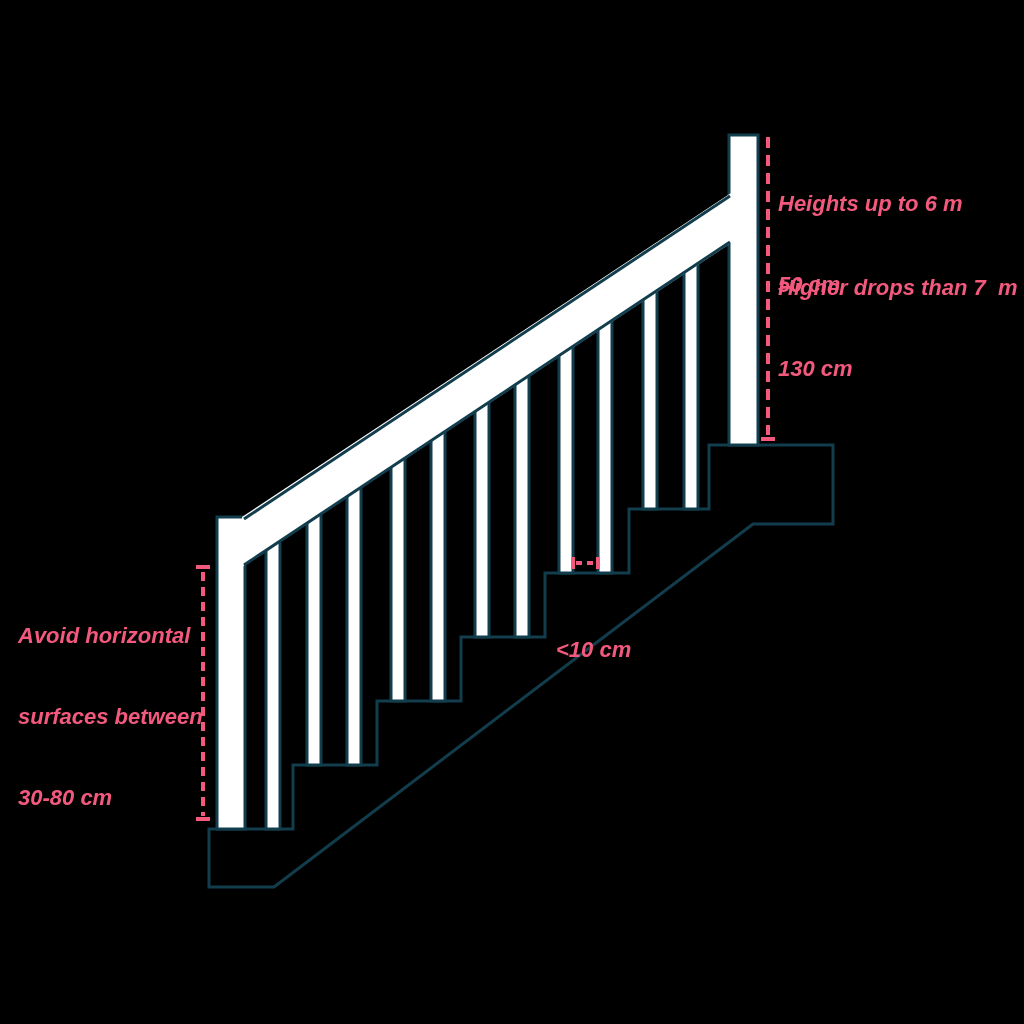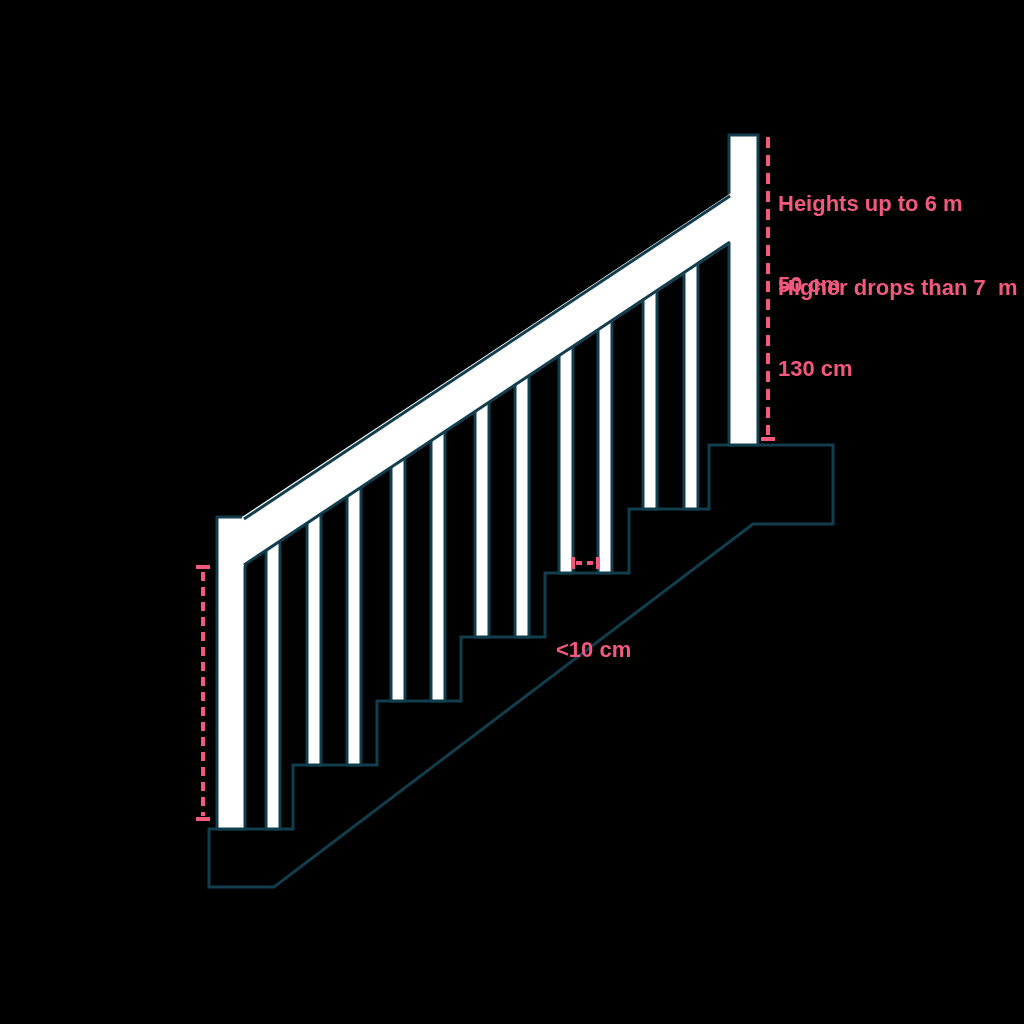--- a/index.html
+++ b/index.html
@@ -1,18 +1,18 @@
 <!DOCTYPE html>
 <html style="--background: #000000; --outline: #123D4D; --fill: #FFFFFF; --accent: #F2597D;"><head>
 <meta charset="utf-8">
 <style>
   html,body{margin:0;padding:0;background:var(--background,#000);}
   body{width:1024px;height:1024px;position:relative;overflow:hidden;
        font-family:"Liberation Sans",sans-serif;}
-  #stage{position:absolute;inset:0;}
+  #stage{position:absolute;inset:0;font-style:italic;}
   svg{position:absolute;left:0;top:0;}
   .outline{stroke:var(--outline,#123D4D);stroke-width:3;}
   .profile{fill:#000000;stroke-linejoin:miter;}
   .white-shape{fill:var(--fill,#FFFFFF);}
   .rail-fill{fill:var(--fill,#FFFFFF);stroke:none;}
   .rail-edge{stroke:var(--outline,#123D4D);stroke-width:3;fill:none;}
   .dash{stroke:var(--accent,#F2597D);stroke-width:4;fill:none;}
   .anno{position:absolute;color:var(--accent,#F2597D);font-weight:700;
         font-size:22px;line-height:27px;white-space:pre-wrap;letter-spacing:0px;}
 </style>
@@ -69,18 +69,23 @@
   <div class="anno" style="left:778px;top:136px;">
     <div>Heights up to 6 m</div>
     <div>50 cm</div>
   </div>
 
   <div class="anno" style="left:778px;top:220px;">
     <div>Higher drops than 7  m</div>
     <div>130 cm</div>
   </div>
 
+  <div class="anno" style="left:18px;top:568px;">
+    <div>Avoid horizontal</div>
+    <div>surfaces between</div>
+    <div>30-80 cm</div>
+  </div>
 
   <div class="anno" style="left:556px;top:582px;">
     <div>&lt;10 cm</div>
   </div>
 
 </div>
 
 </body></html>

